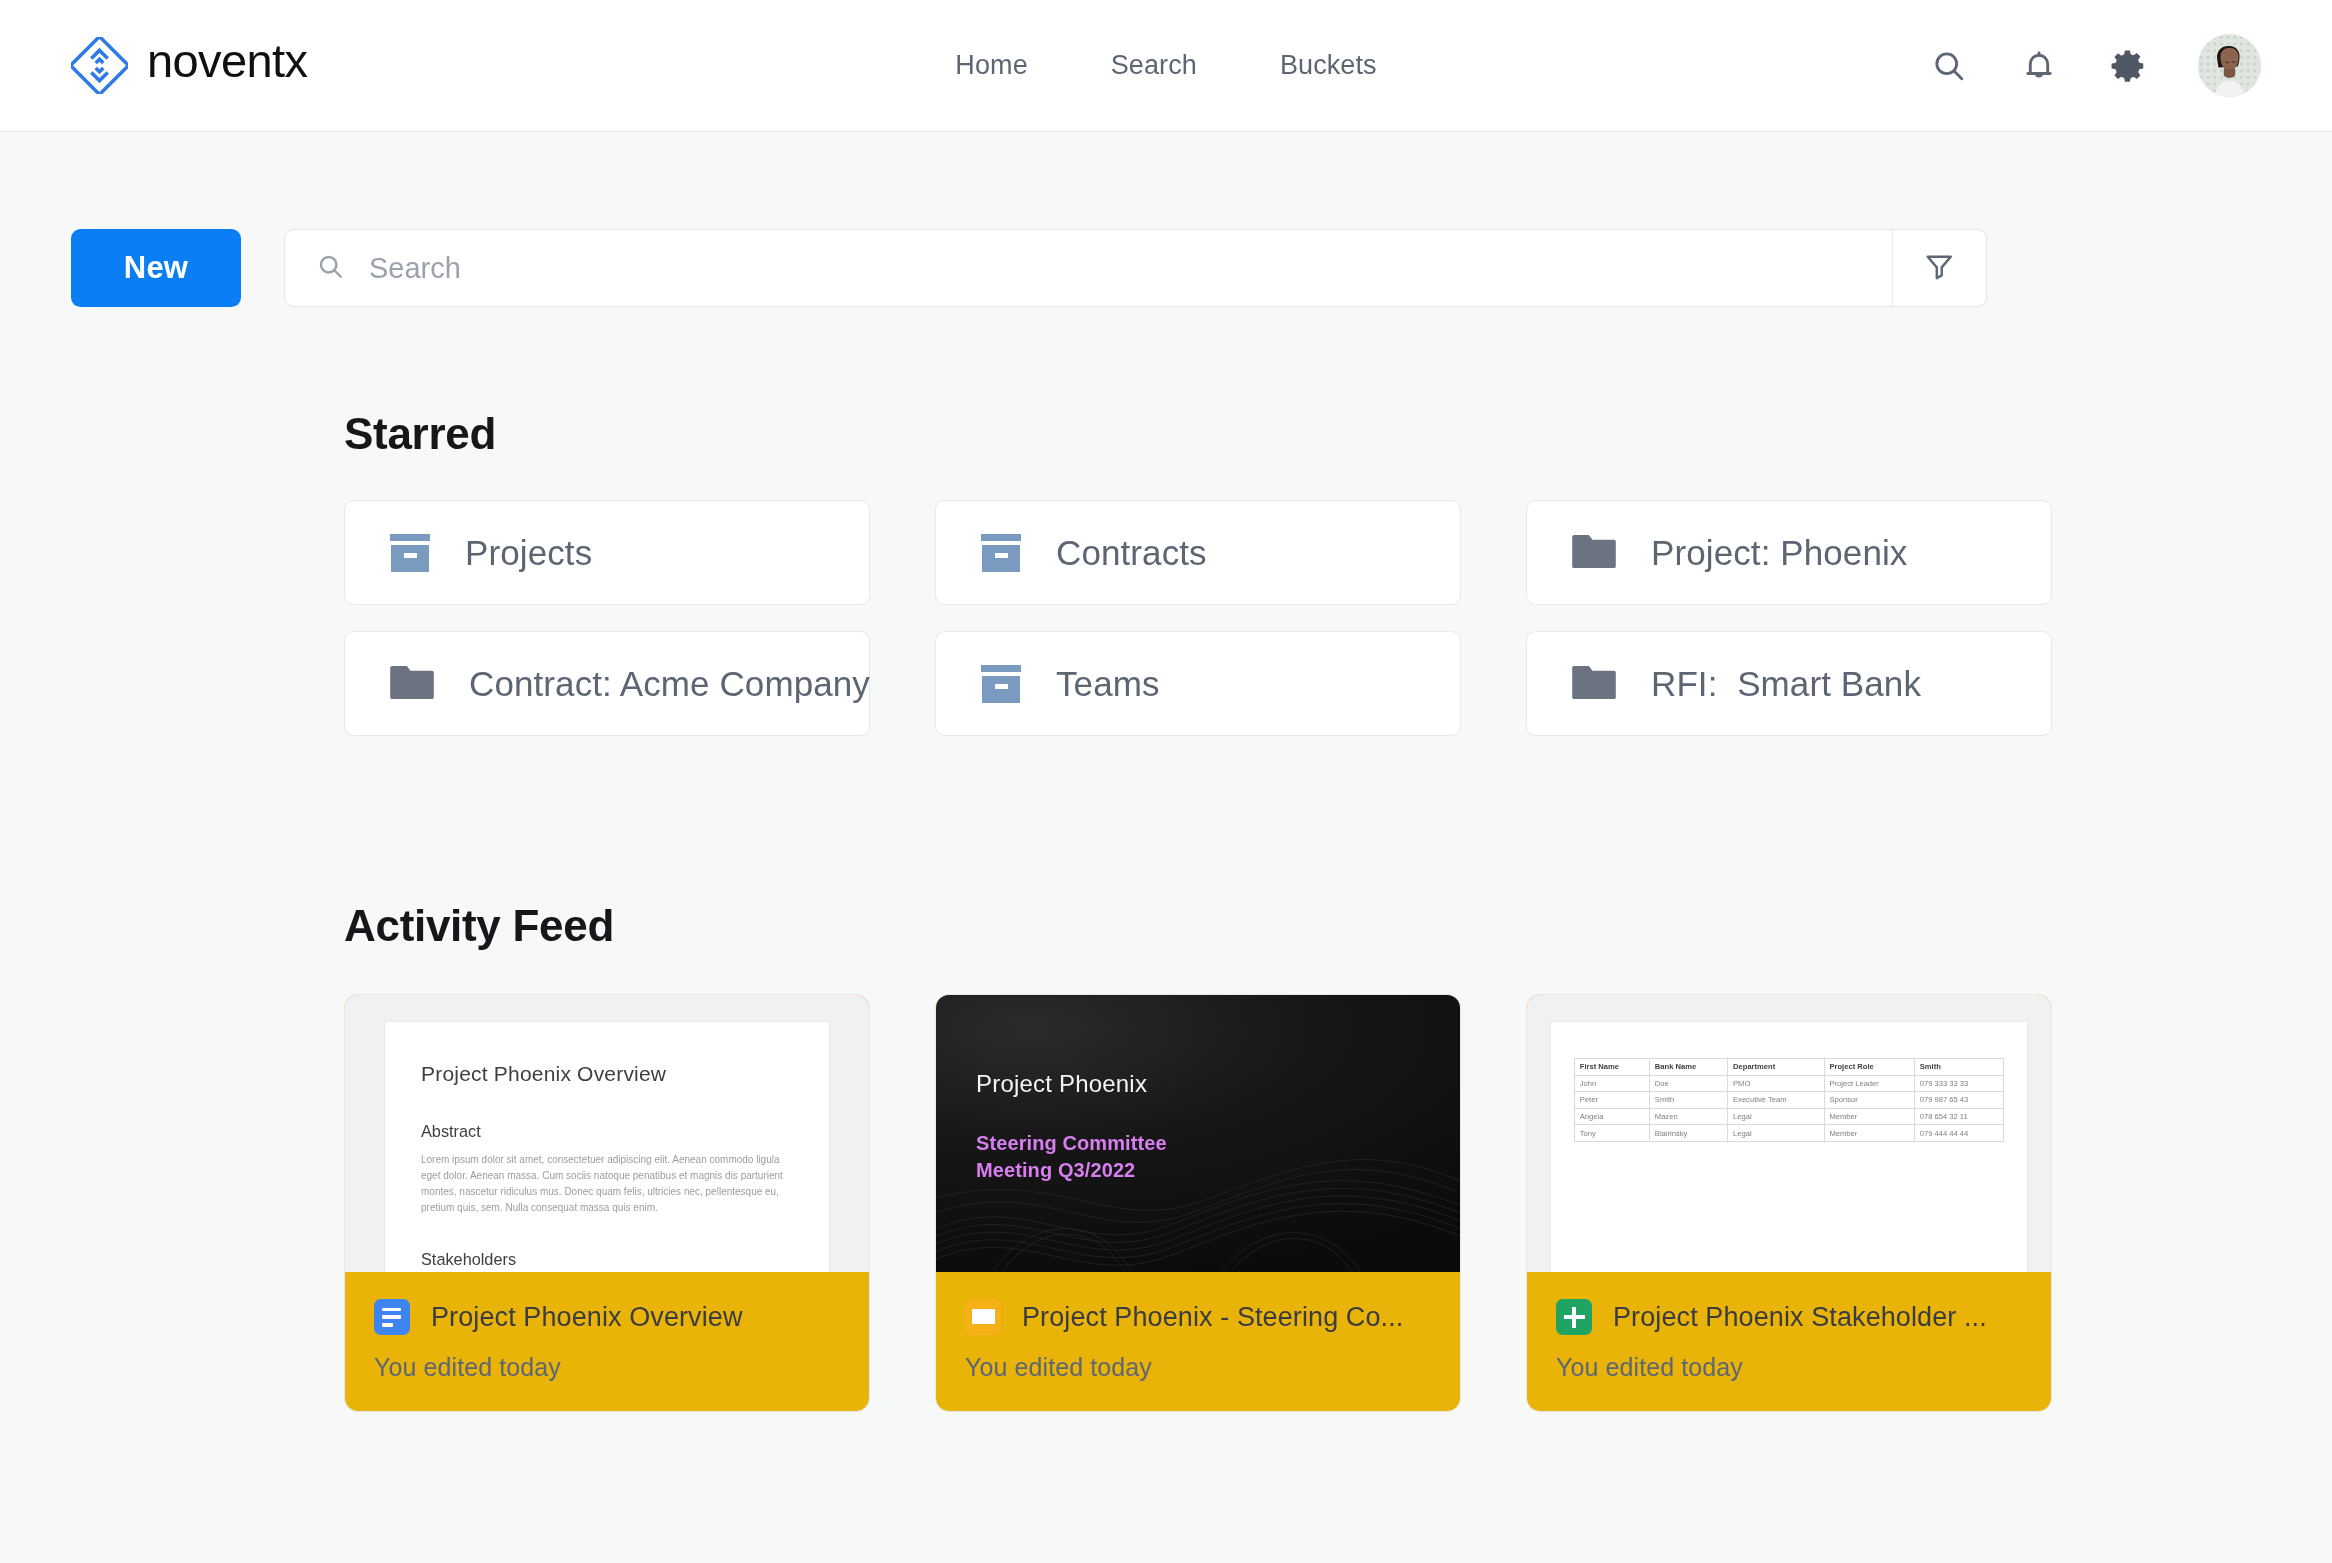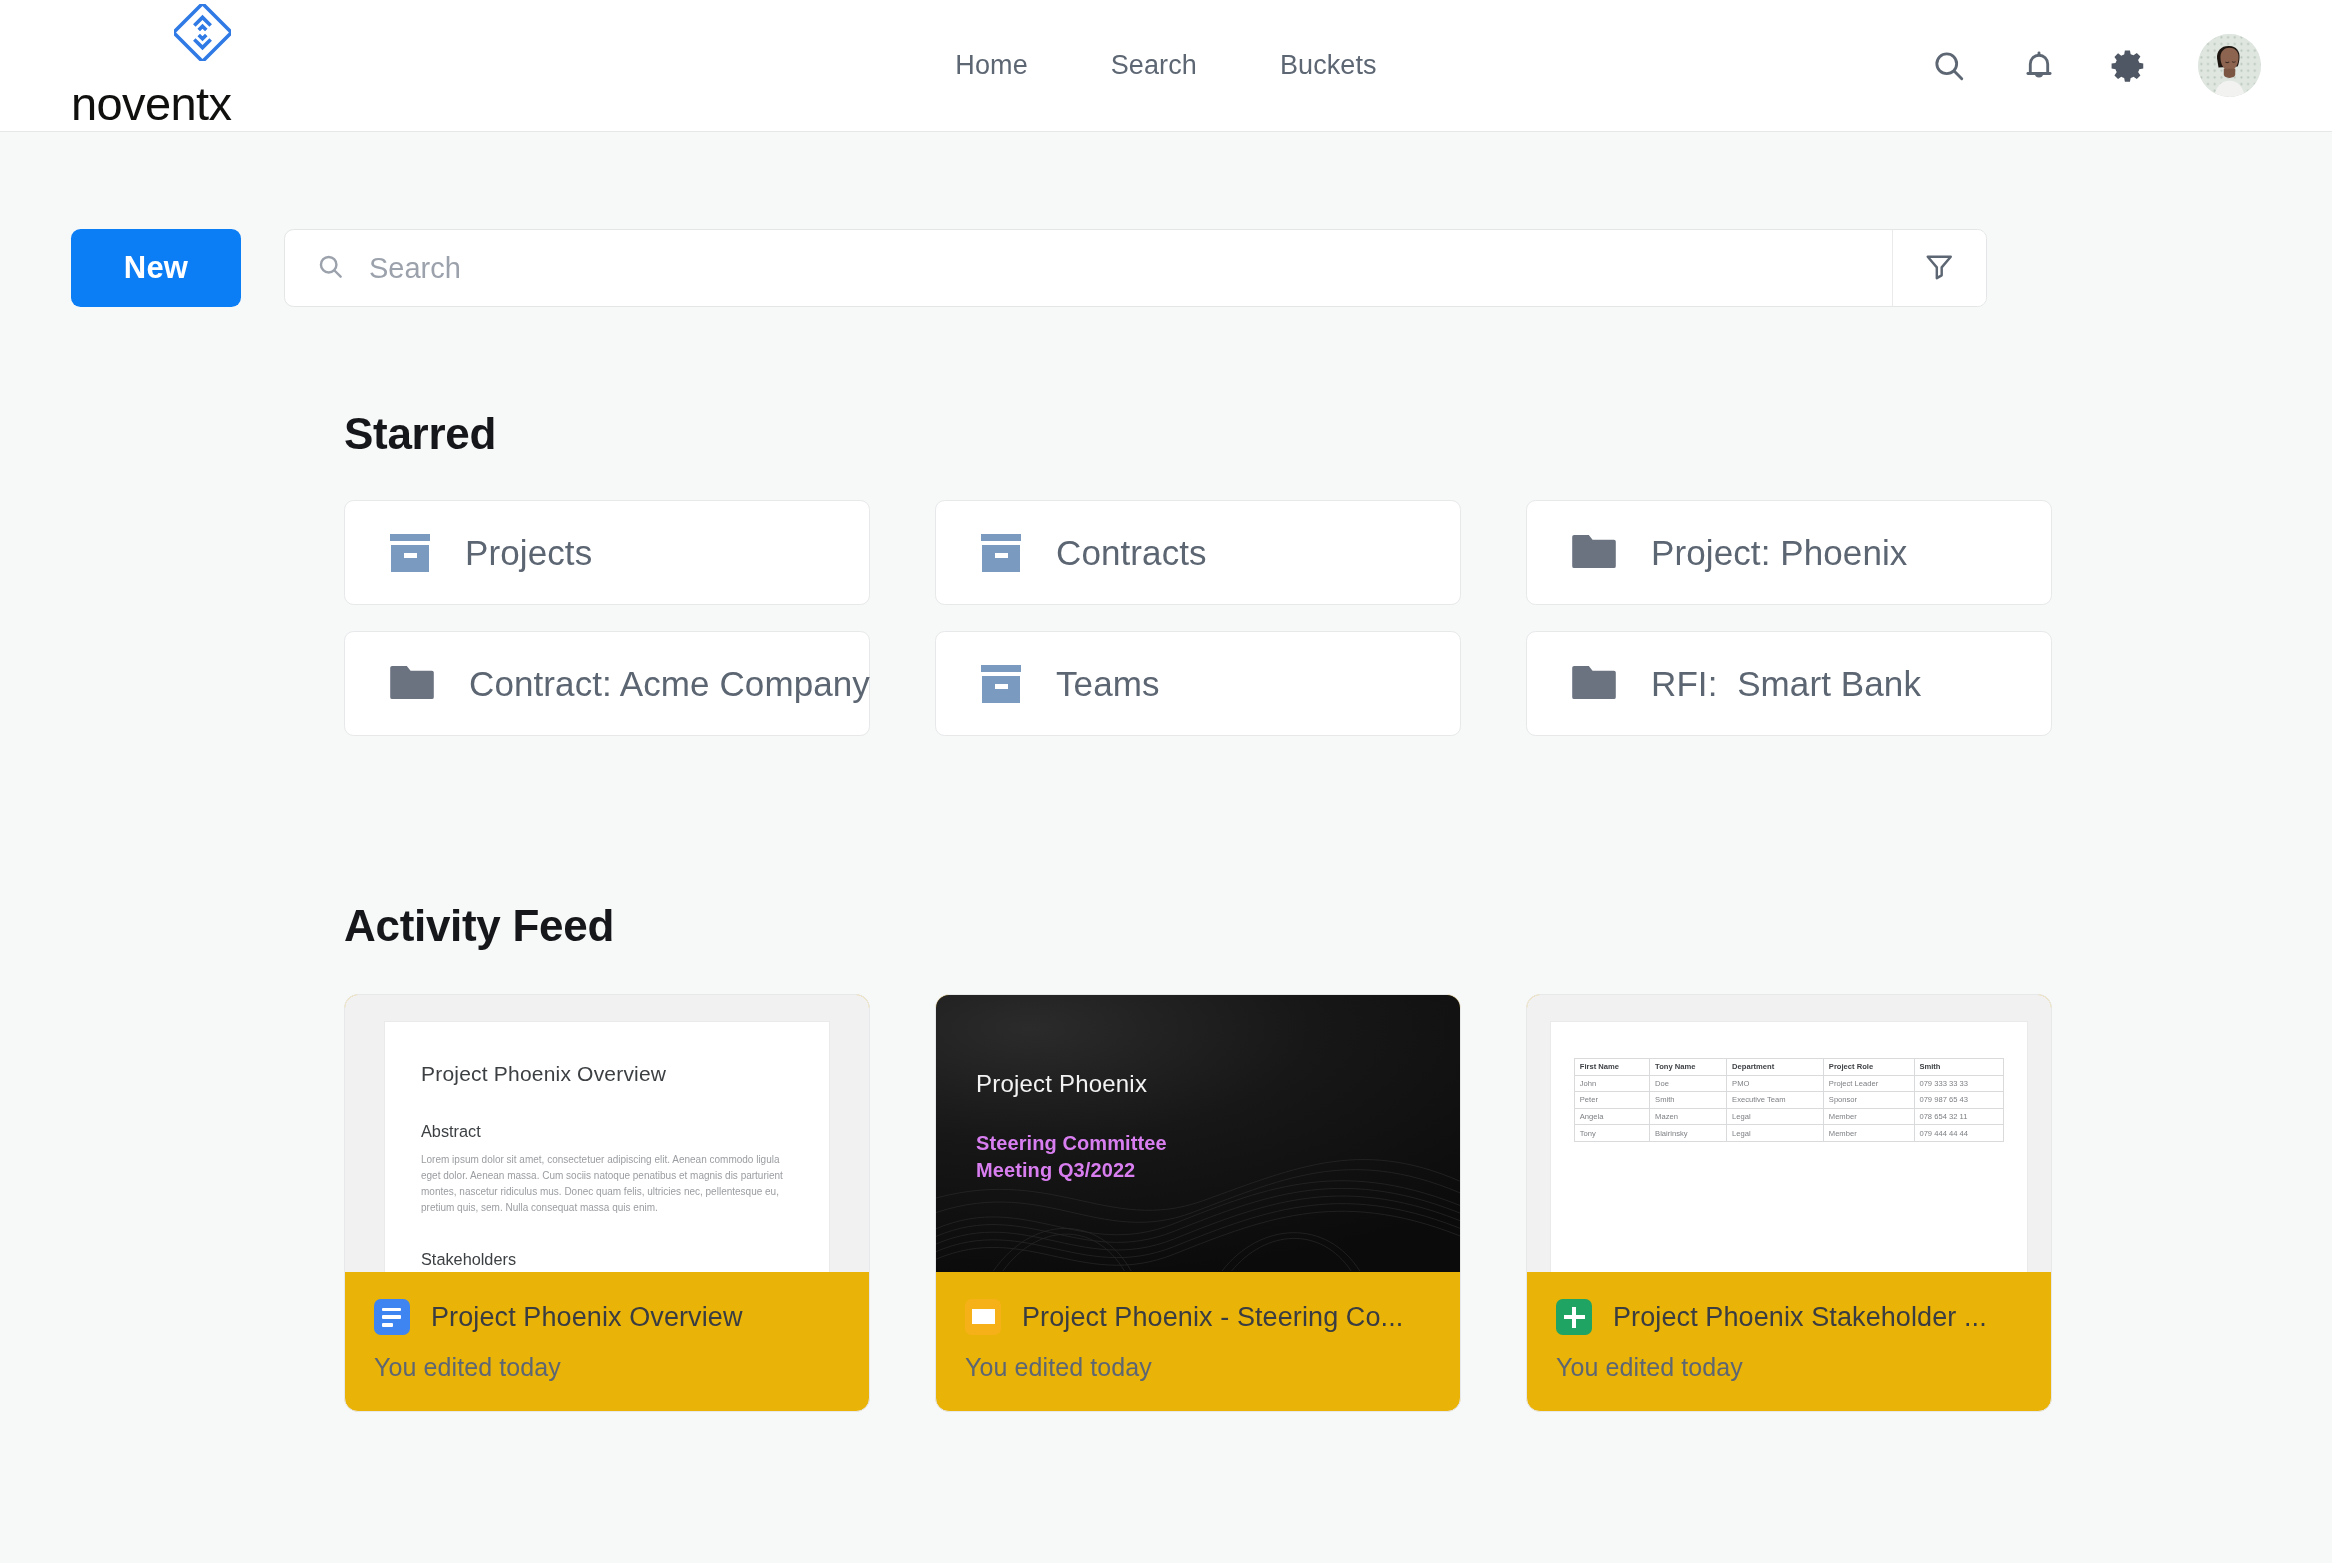--- a/index.html
+++ b/index.html
@@ -16,24 +16,23 @@
   .topbar {
     position: relative;
     height: 132px;
     background: #ffffff;
     border-bottom: 1px solid #e6e7e9;
     display: flex;
     align-items: center;
   }
   .brand {
     display: flex;
-    align-items: flex-end;
+    align-items: flex-start;
     gap: 19px;
     margin-left: 71px;
-    flex-direction: column;
   }
   .logo-mark { width: 57px; height: 57px; display: block; }
   .brand-name {
     font-size: 47px;
     letter-spacing: -0.6px;
     color: #10100f;
     font-weight: 400;
     line-height: 1;
   }
 
@@ -513,21 +512,21 @@
         </div>
       </article>
 
       <article class="feed-card">
         <div class="thumb thumb-sheet">
           <div class="sheet-page">
             <table class="sheet-table">
               <thead>
                 <tr>
                   <th>First Name</th>
-                  <th>Tony Name</th>
+                  <th>Bank Name</th>
                   <th>Department</th>
                   <th>Project Role</th>
                   <th>Smith</th>
                 </tr>
               </thead>
               <tbody>
                 <tr>
                   <td>John</td>
                   <td>Doe</td>
                   <td>PMO</td>

